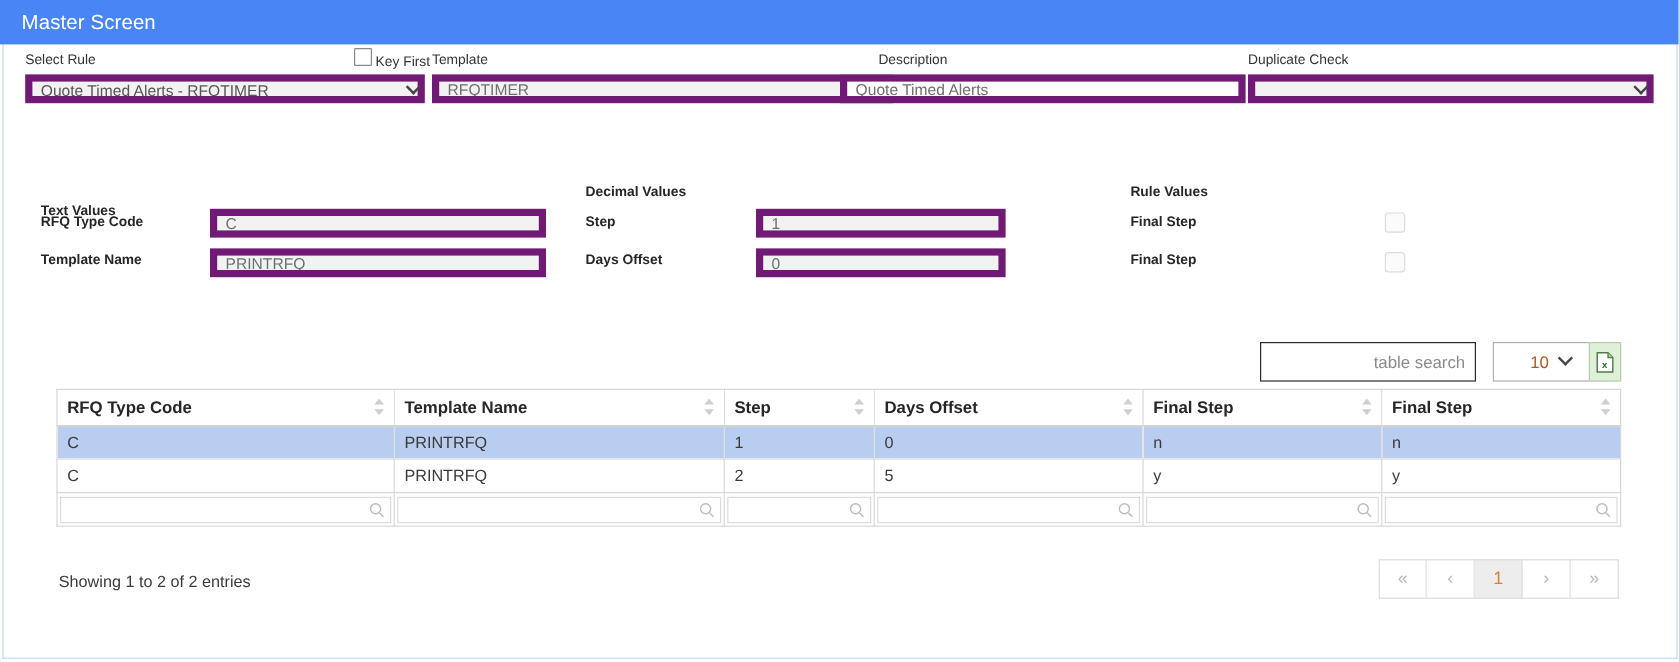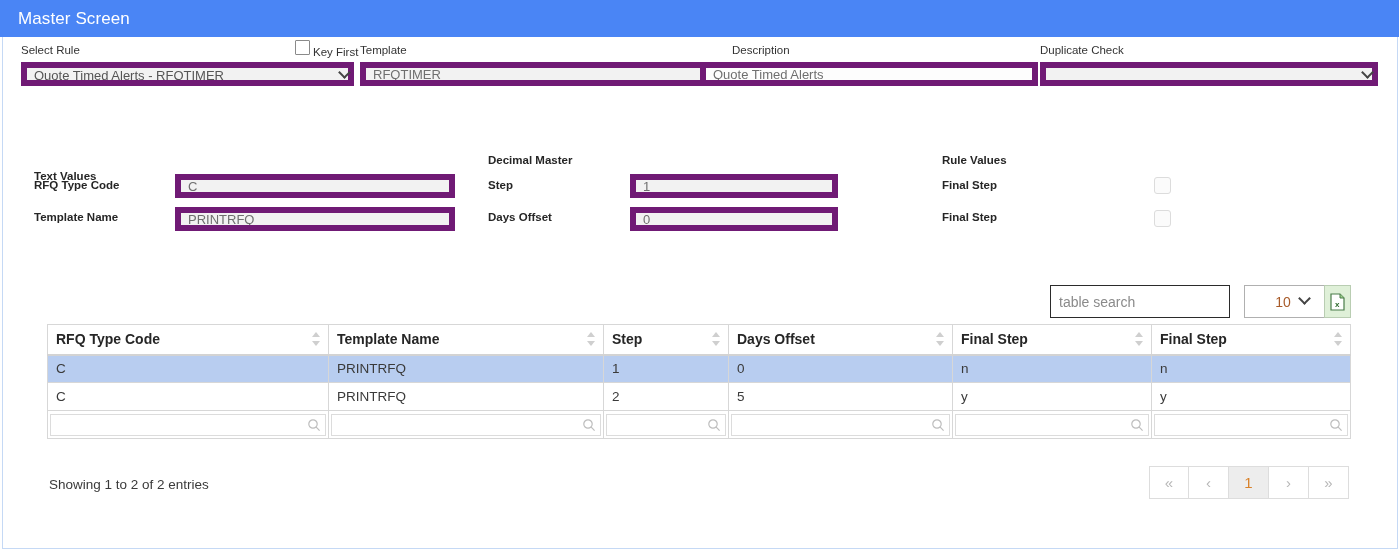--- a/index.html
+++ b/index.html
@@ -106,20 +106,21 @@
     position: absolute;
     left: 1050px; top: 285px;
     width: 180px; height: 33px;
     border: 1px solid #2b2b2b;
     background: #fff;
     font-size: 14px;
     color: #4d7c0f;
     padding: 0 8px;
     font-family: "Liberation Sans", sans-serif;
     outline: none;
+    text-align: right;
   }
   .tsearch::placeholder { color: #8a8a8a; }
 
   .pagesel {
     position: absolute;
     left: 1244px; top: 285px;
     width: 96px; height: 33px;
     border: 1px solid #b0b0b0;
     background: #fff;
     font-size: 14px;
@@ -272,21 +273,21 @@
   <span class="caret" style="left:1363px; top:70px;"></span>
 
   <div class="lbl" style="left:34px; top:170px;">Text Values</div>
 
   <div class="lbl" style="left:34px; top:179px;">RFQ Type Code</div>
   <input class="fld" style="left: 175px; top: 174px; width: 280px; height: 24px;" readonly="" value="C">
 
   <div class="lbl" style="left:34px; top:211px;">Template Name</div>
   <input class="fld" style="left: 175px; top: 207px; width: 280px; height: 24px;" readonly="" value="PRINTRFQ">
 
-  <div class="lbl" style="left:488px; top:154px;">Decimal Master</div>
+  <div class="lbl" style="left:488px; top:154px;">Decimal Values</div>
 
   <div class="lbl" style="left:488px; top:179px;">Step</div>
   <input class="fld" style="left: 630px; top: 174px; width: 208px; height: 24px;" readonly="" value="1">
 
   <div class="lbl" style="left:488px; top:211px;">Days Offset</div>
   <input class="fld" style="left: 630px; top: 207px; width: 208px; height: 24px;" readonly="" value="0">
 
   <div class="lbl" style="left:942px; top:154px;">Rule Values</div>
 
   <div class="lbl" style="left:942px; top:179px;">Final Step</div>

